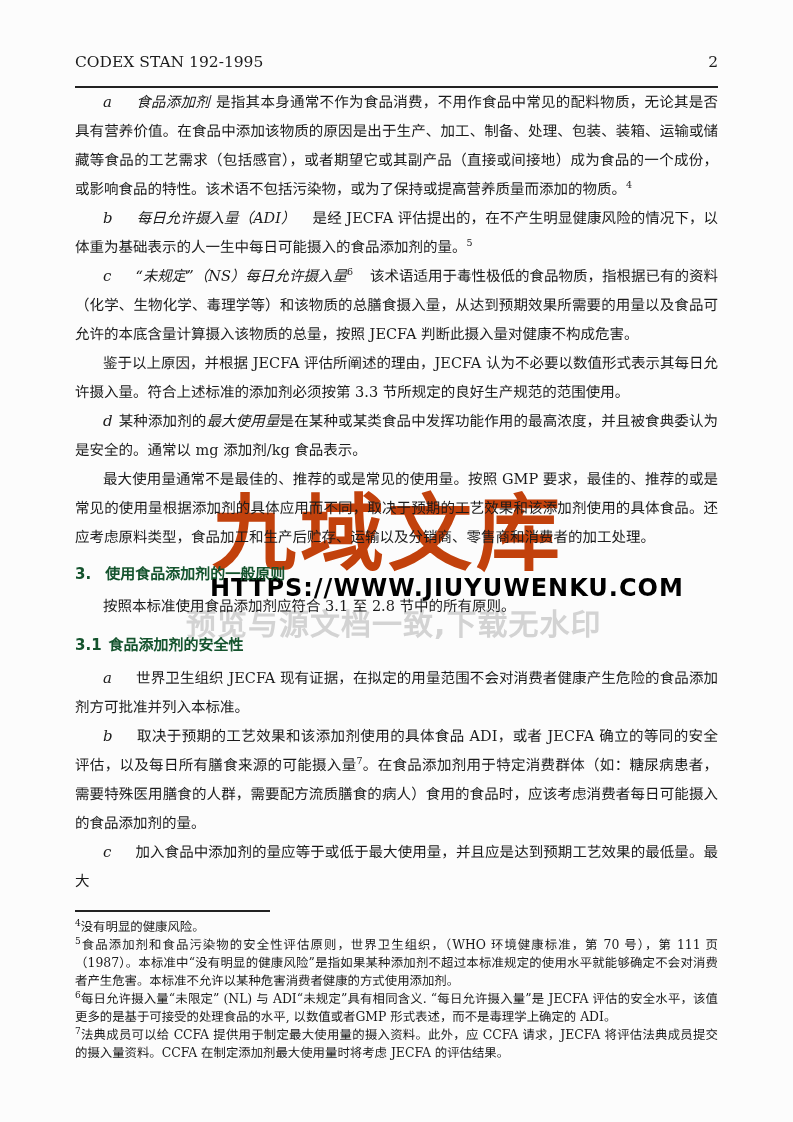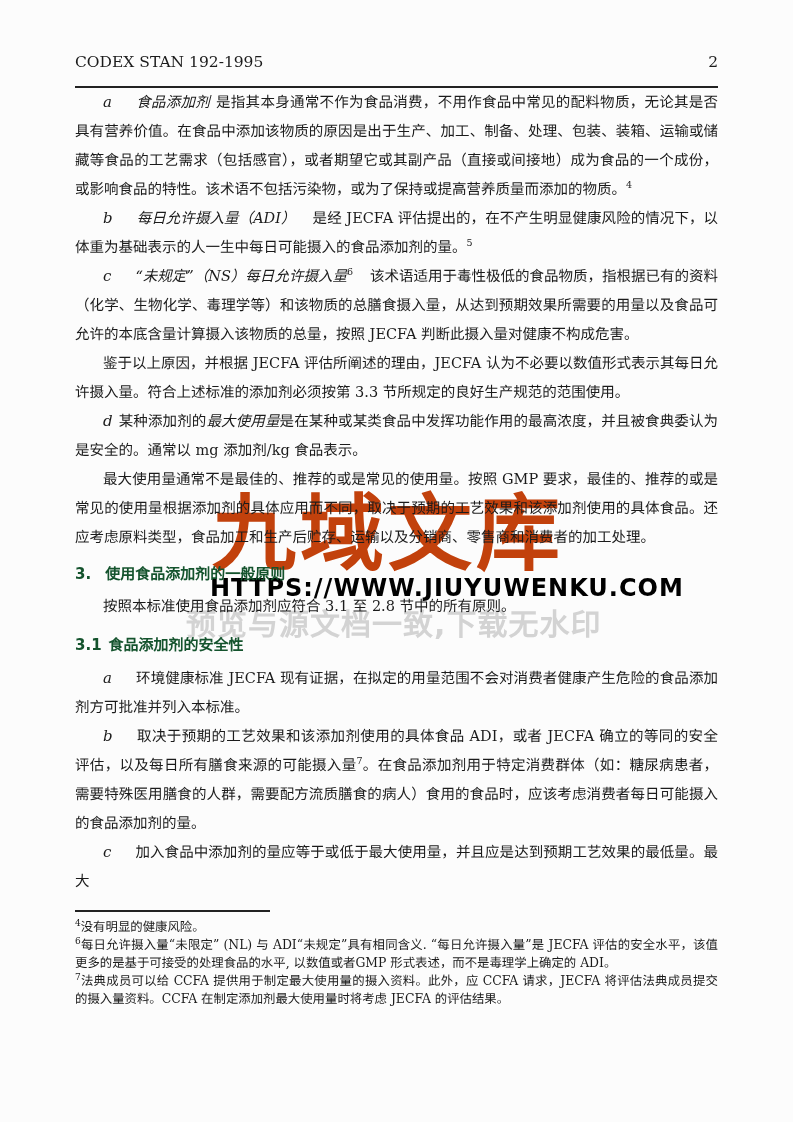--- a/index.html
+++ b/index.html
@@ -71,29 +71,30 @@
       <p class="body-p"><span class="marker gap-sm">d</span><span>某种添加剂的</span><span class="term">最大使用量</span><span>是在某种或某类食品中发挥功能作用的最高浓度，并且被食典委认为是安全的。通常以 mg 添加剂/kg 食品表示。</span></p>
 
       <p class="body-p"><span>最大使用量通常不是最佳的、推荐的或是常见的使用量。按照 GMP 要求，最佳的、推荐的或是常见的使用量根据添加剂的具体应用而不同，取决于预期的工艺效果和该添加剂使用的具体食品。还应考虑原料类型，食品加工和生产后贮存、运输以及分销商、零售商和消费者的加工处理。</span></p>
 
       <h2 class="sec"><span class="sec-num">3.</span><span>使用食品添加剂的一般原则</span></h2>
 
       <p class="body-p"><span>按照本标准使用食品添加剂应符合 3.1 至 2.8 节中的所有原则。</span></p>
 
       <h2 class="sec sec31"><span class="sec-num-31">3.1</span><span>食品添加剂的安全性</span></h2>
 
-      <p class="body-p"><span class="marker gap-lg">a</span><span>环境健康标准 JECFA 现有证据，在拟定的用量范围不会对消费者健康产生危险的食品添加剂方可批准并列入本标准。</span></p>
+      <p class="body-p"><span class="marker gap-lg">a</span><span>世界卫生组织 JECFA 现有证据，在拟定的用量范围不会对消费者健康产生危险的食品添加剂方可批准并列入本标准。</span></p>
 
       <p class="body-p"><span class="marker gap-lg">b</span><span>取决于预期的工艺效果和该添加剂使用的具体食品 ADI，或者 JECFA 确立的等同的安全评估，以及每日所有膳食来源的可能摄入量</span><sup class="ref">7</sup><span>。在食品添加剂用于特定消费群体（如：糖尿病患者，需要特殊医用膳食的人群，需要配方流质膳食的病人）食用的食品时，应该考虑消费者每日可能摄入的食品添加剂的量。</span></p>
 
       <p class="body-p"><span class="marker gap-lg">c</span><span>加入食品中添加剂的量应等于或低于最大使用量，并且应是达到预期工艺效果的最低量。最大</span></p>
 
     </div>
 
     <div class="footnotes">
       <div class="fn-rule"></div>
       <p class="fn"><sup>4</sup><span>没有明显的健康风险。</span></p>
+      <p class="fn"><sup>5</sup><span>食品添加剂和食品污染物的安全性评估原则，世界卫生组织，（WHO 环境健康标准，第 70 号），第 111 页（1987）。本标准中“没有明显的健康风险”是指如果某种添加剂不超过本标准规定的使用水平就能够确定不会对消费者产生危害。本标准不允许以某种危害消费者健康的方式使用添加剂。</span></p>
       <p class="fn"><sup>6</sup><span>每日允许摄入量“未限定” (NL) 与 ADI“未规定”具有相同含义. “每日允许摄入量”是 JECFA 评估的安全水平，该值更多的是基于可接受的处理食品的水平, 以数值或者GMP 形式表述，而不是毒理学上确定的 ADI。</span></p>
       <p class="fn"><sup>7</sup><span>法典成员可以给 CCFA 提供用于制定最大使用量的摄入资料。此外，应 CCFA 请求，JECFA 将评估法典成员提交的摄入量资料。CCFA 在制定添加剂最大使用量时将考虑 JECFA 的评估结果。</span></p>
     </div>
 
   </div>
 </div>
 
 </body></html>

